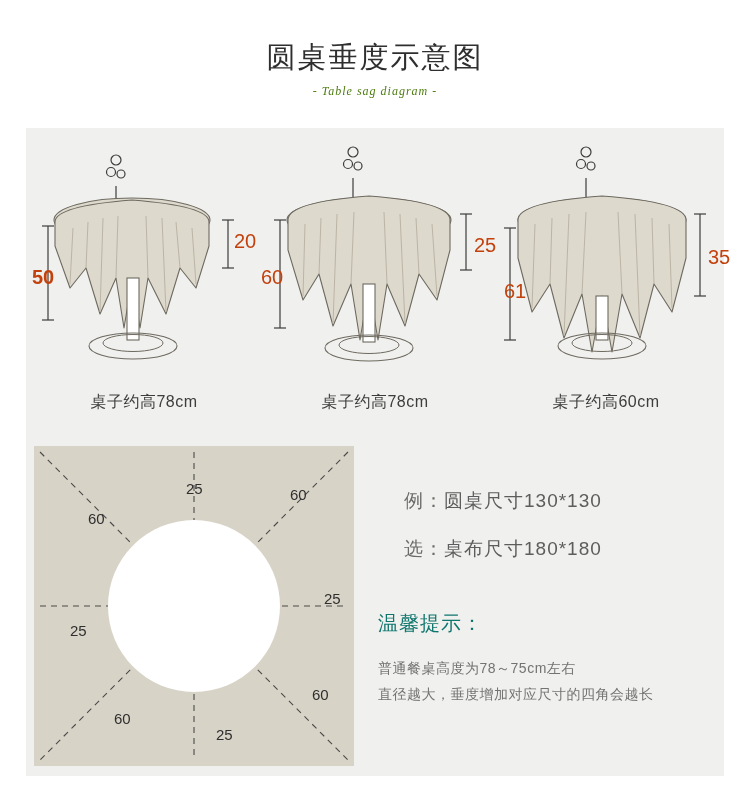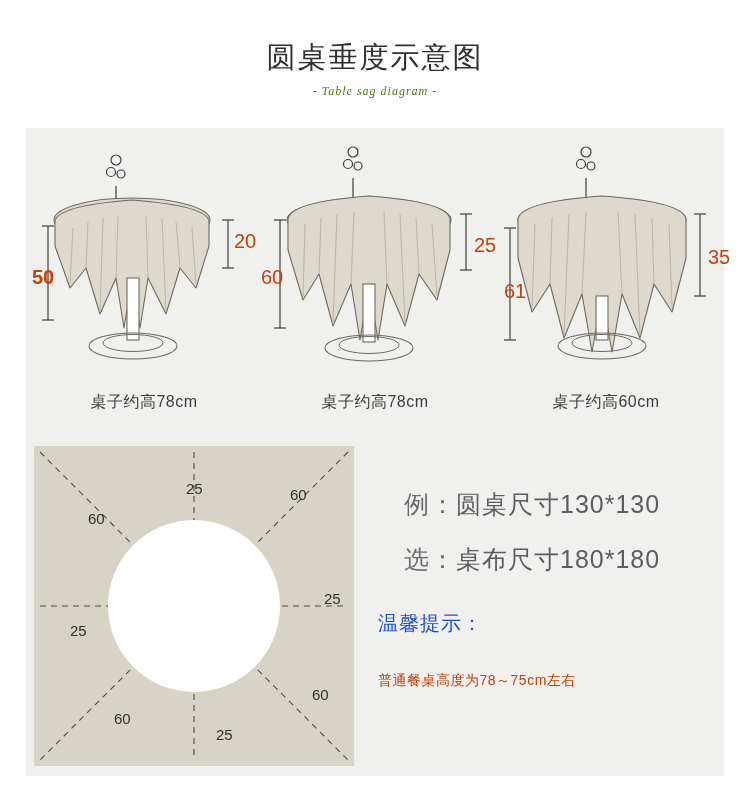--- a/index.html
+++ b/index.html
@@ -117,43 +117,43 @@
   }
 
   
   .example-block {
     position: absolute;
     top: 360px;
     left: 378px;
     width: 300px;
   }
   .example-line {
-    font-size: 25px;
+    font-size: 19px;
     color: #5d5d5d;
     letter-spacing: 1px;
     margin-bottom: 22px;
     font-family: "Liberation Sans", sans-serif;
   }
   .example-line .lead { color: #6b6b6b; }
 
   .tips-block {
     position: absolute;
     top: 482px;
     left: 352px;
     width: 330px;
   }
   .tips-title {
     font-size: 20px;
-    color: #1d4ed8;
+    color: #0f766e;
     letter-spacing: 1px;
-    margin-bottom: 30px;
+    margin-bottom: 18px;
   }
   .tips-line {
     font-size: 14px;
-    color: #c2410c;
+    color: #737373;
     line-height: 26px;
     letter-spacing: 0.5px;
   }
 </style>
 </head>
 <body>
 
 <div class="page">
 
   <div class="header">
@@ -336,16 +336,17 @@
         <span class="lead">例：</span><span>圆桌尺寸130*130</span>
       </div>
       <div class="example-line">
         <span class="lead">选：</span><span>桌布尺寸180*180</span>
       </div>
     </div>
 
     <div class="tips-block">
       <div class="tips-title">温馨提示：</div>
       <div class="tips-line">普通餐桌高度为78～75cm左右</div>
+      <div class="tips-line">直径越大，垂度增加对应尺寸的四角会越长</div>
     </div>
 
   </div>
 </div>
 
 </body></html>

